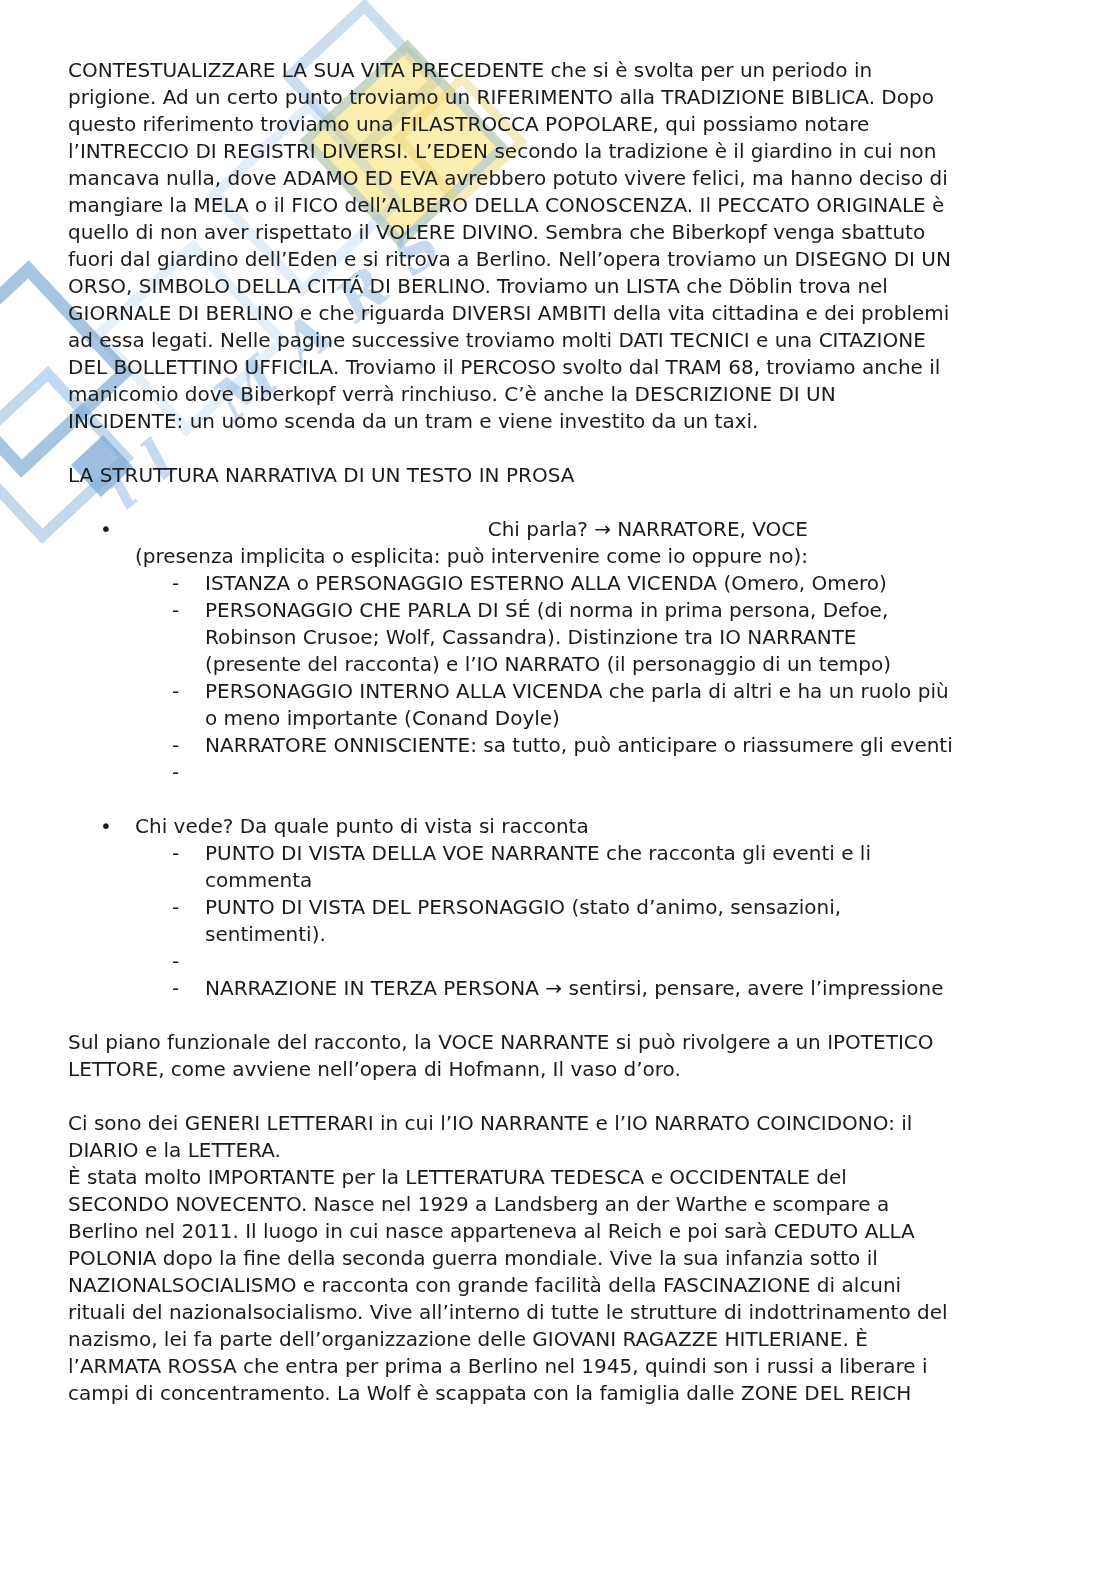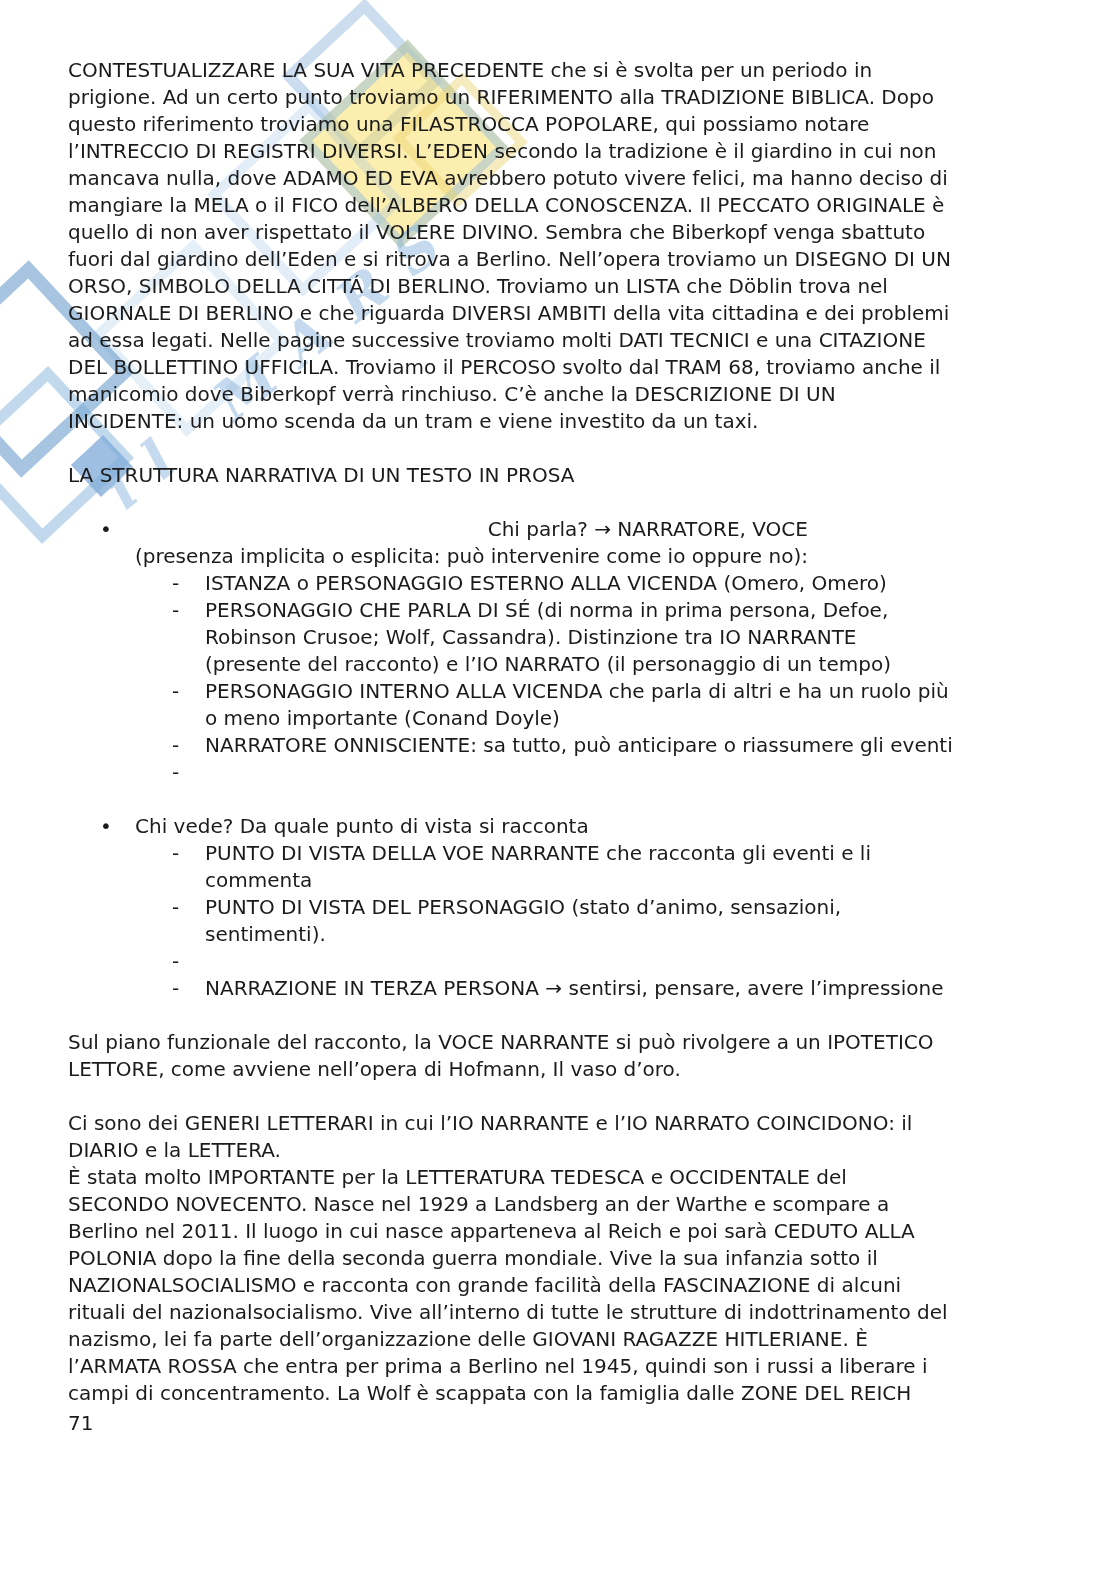--- a/index.html
+++ b/index.html
@@ -108,21 +108,21 @@
 (presenza implicita o esplicita: può intervenire come io oppure no):</div>
       </div>
       <div class="dash-item">
         <span class="d-marker">-</span>
         <div class="d-text">ISTANZA o PERSONAGGIO ESTERNO ALLA VICENDA (Omero, Omero)</div>
       </div>
       <div class="dash-item">
         <span class="d-marker">-</span>
         <div class="d-text">PERSONAGGIO CHE PARLA DI SÉ (di norma in prima persona, Defoe,
 Robinson Crusoe; Wolf, Cassandra). Distinzione tra IO NARRANTE
-(presente del racconto) e l’IO NARRATO (il personaggio di un tempo)</div>
+(presente del racconta) e l’IO NARRATO (il personaggio di un tempo)</div>
       </div>
       <div class="dash-item">
         <span class="d-marker">-</span>
         <div class="d-text">PERSONAGGIO INTERNO ALLA VICENDA che parla di altri e ha un ruolo più
 o meno importante (Conand Doyle)</div>
       </div>
       <div class="dash-item">
         <span class="d-marker">-</span>
         <div class="d-text">NARRATORE ONNISCIENTE: sa tutto, può anticipare o riassumere gli eventi</div>
       </div>
@@ -165,16 +165,15 @@
     <div class="block tight">È stata molto IMPORTANTE per la LETTERATURA TEDESCA e OCCIDENTALE del
 SECONDO NOVECENTO. Nasce nel 1929 a Landsberg an der Warthe e scompare a
 Berlino nel 2011. Il luogo in cui nasce apparteneva al Reich e poi sarà CEDUTO ALLA
 POLONIA dopo la fine della seconda guerra mondiale. Vive la sua infanzia sotto il
 NAZIONALSOCIALISMO e racconta con grande facilità della FASCINAZIONE di alcuni
 rituali del nazionalsocialismo. Vive all’interno di tutte le strutture di indottrinamento del
 nazismo, lei fa parte dell’organizzazione delle GIOVANI RAGAZZE HITLERIANE. È
 l’ARMATA ROSSA che entra per prima a Berlino nel 1945, quindi son i russi a liberare i
 campi di concentramento. La Wolf è scappata con la famiglia dalle ZONE DEL REICH</div>
 
-    <div class="block pagenum">71</div>
 
   </div>
 </div>
 
 </body></html>

